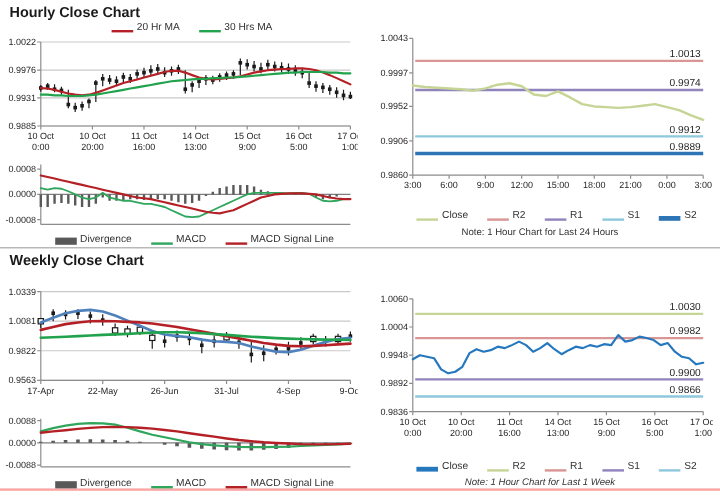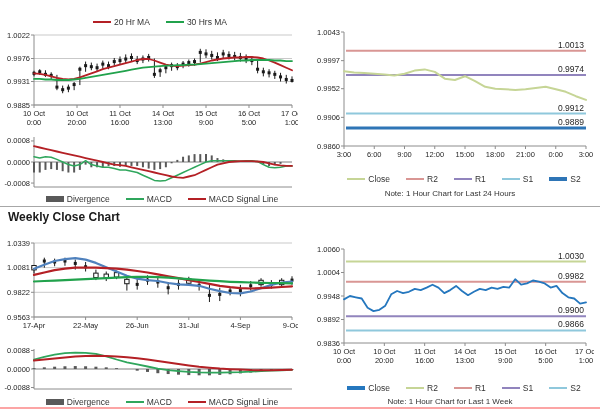--- a/index.html
+++ b/index.html
@@ -8,34 +8,35 @@
     font-family:"Liberation Sans",sans-serif;color:#262626;
   }
   .section{position:absolute;left:0;width:600px;}
   #sec-hourly{top:0;height:206px;border-bottom:1px solid #a7a7a7;}
   #sec-weekly{top:207px;height:200px;border-bottom:2px solid #fca5a5;}
   .panel{position:absolute;top:0;height:100%;}
   .panel.left{left:0;width:300px;}
   .panel.right{left:300px;width:300px;}
   .chart-title{position:absolute;left:8px;font-size:12px;font-weight:bold;color:#1a1a1a;white-space:nowrap;}
   .legend-row{position:absolute;display:flex;justify-content:center;align-items:center;gap:16px;font-size:8.5px;color:#333;white-space:nowrap;}
-  .legend-row .li{display:flex;align-items:center;gap:3px;}
+  .legend-row .li{display:flex;align-items:flex-end;gap:3px;}
   .legend-row .sw{display:inline-block;width:18px;height:2px;}
   .legend-row .sw.thick{height:4px;}
   .legend-row .sw.bar{height:6px;}
   svg{position:absolute;display:block;}
   svg text.ax{font-family:"Liberation Sans",sans-serif;font-size:7.5px;fill:#262626;}
   svg text.vl{font-family:"Liberation Sans",sans-serif;font-size:8.5px;fill:#262626;}
   .note{position:absolute;width:100%;text-align:center;font-size:8px;color:#333;}
 </style>
 </head>
 <body>
 
 <div class="section" id="sec-hourly">
   <div class="panel left">
+    <div class="chart-title" style="top:3px;">Hourly Close Chart</div>
     <div class="legend-row" style="top:17px;left:30px;right:10px;">
         <span class="li">
           <span class="sw" style="background: rgb(180, 32, 37);"></span>
           <span>20 Hr MA</span>
         </span>
         <span class="li">
           <span class="sw" style="background: rgb(33, 162, 76);"></span>
           <span>30 Hrs MA</span>
         </span>
       </div>
@@ -512,15 +513,15 @@
         </span>
         <span class="li">
           <span class="sw" style="background: rgb(145, 132, 189);"></span>
           <span>S1</span>
         </span>
         <span class="li">
           <span class="sw" style="background: rgb(143, 200, 220);"></span>
           <span>S2</span>
         </span>
       </div>
-    <div class="note" style="top:190px;">Note: 1 Hour Chart for Last 1 Week</div>
+    <div class="note" style="top:190px;font-style:italic;">Note: 1 Hour Chart for Last 1 Week</div>
   </div>
 </div>
 
 </body></html>

